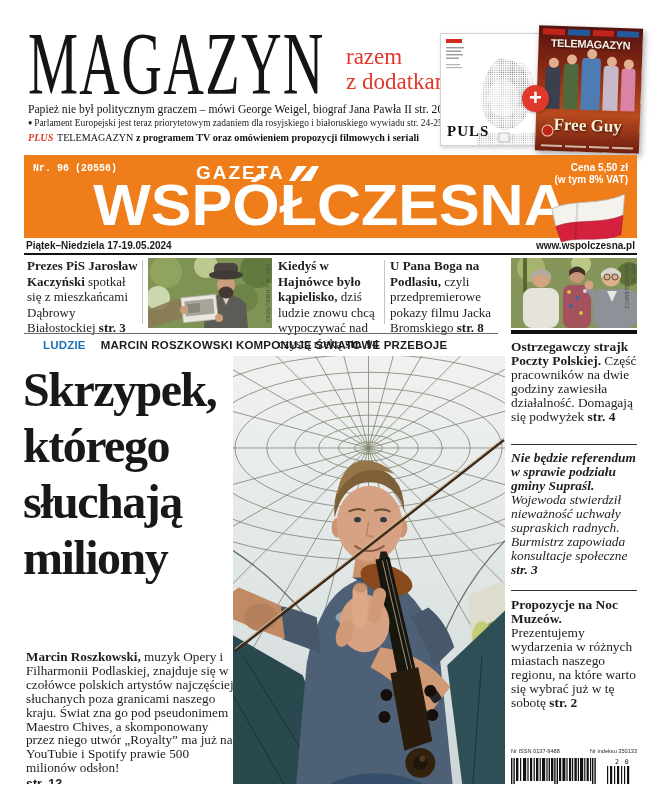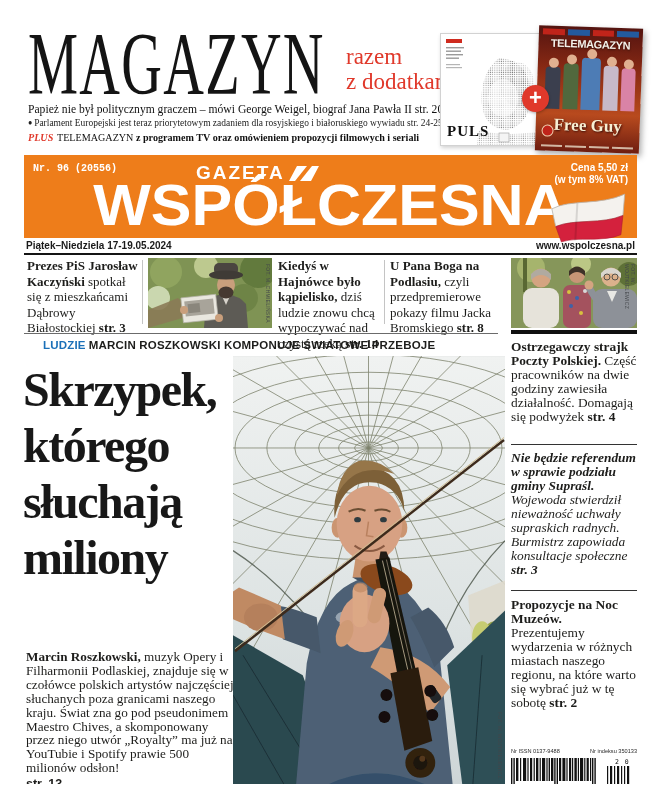--- a/index.html
+++ b/index.html
@@ -75,21 +75,21 @@
   .t-vline { position:absolute; top:260px; width:1px; height:64px; background:#c4c4c4; }
   .t-img { position:absolute; top:258px; height:70px; overflow:hidden; }
   .vcredit { position:absolute; writing-mode:vertical-rl; font-family:"Liberation Sans",sans-serif;
     font-size:5px; letter-spacing:.3px; color:#43464a; opacity:.95; }
   .teasers-rule { position:absolute; left:24px; top:333px; width:474px; height:1px; background:#6b6b6b; }
   .sb-topbar { position:absolute; left:511px; top:330px; width:126px; height:4px; background:#101010; }
 
   
   .kicker { position:absolute; left:27px; top:339px; font-family:"Liberation Sans",sans-serif;
     font-size:11.5px; font-weight:bold; letter-spacing:.2px; color:#1d1d1b; white-space:nowrap; }
-  .kicker .lbl { color:#1b70b8; margin-right:3px;padding-left:16px; }
+  .kicker .lbl { color:#1b70b8; margin-right:15px;padding-left:16px; }
 
   
   .headline { position:absolute; left:23px; top:362px; font-family:"Liberation Serif",serif;
     font-weight:bold; font-size:48px; line-height:56px; letter-spacing:-1.5px; color:#181818; }
   .lede { position:absolute; left:26px; top:650px; width:208px; font-size:13.2px; line-height:13.9px; color:#1d1d1b; }
   .lede .pg { display:block; margin-top:3px; font-size:12.5px; }
 
   
   .main-photo { position:absolute; left:233px; top:356px; width:272px; height:444px; overflow:hidden; background:#dfe3e2; }
   .main-credit { left:497px; top:712px; }

